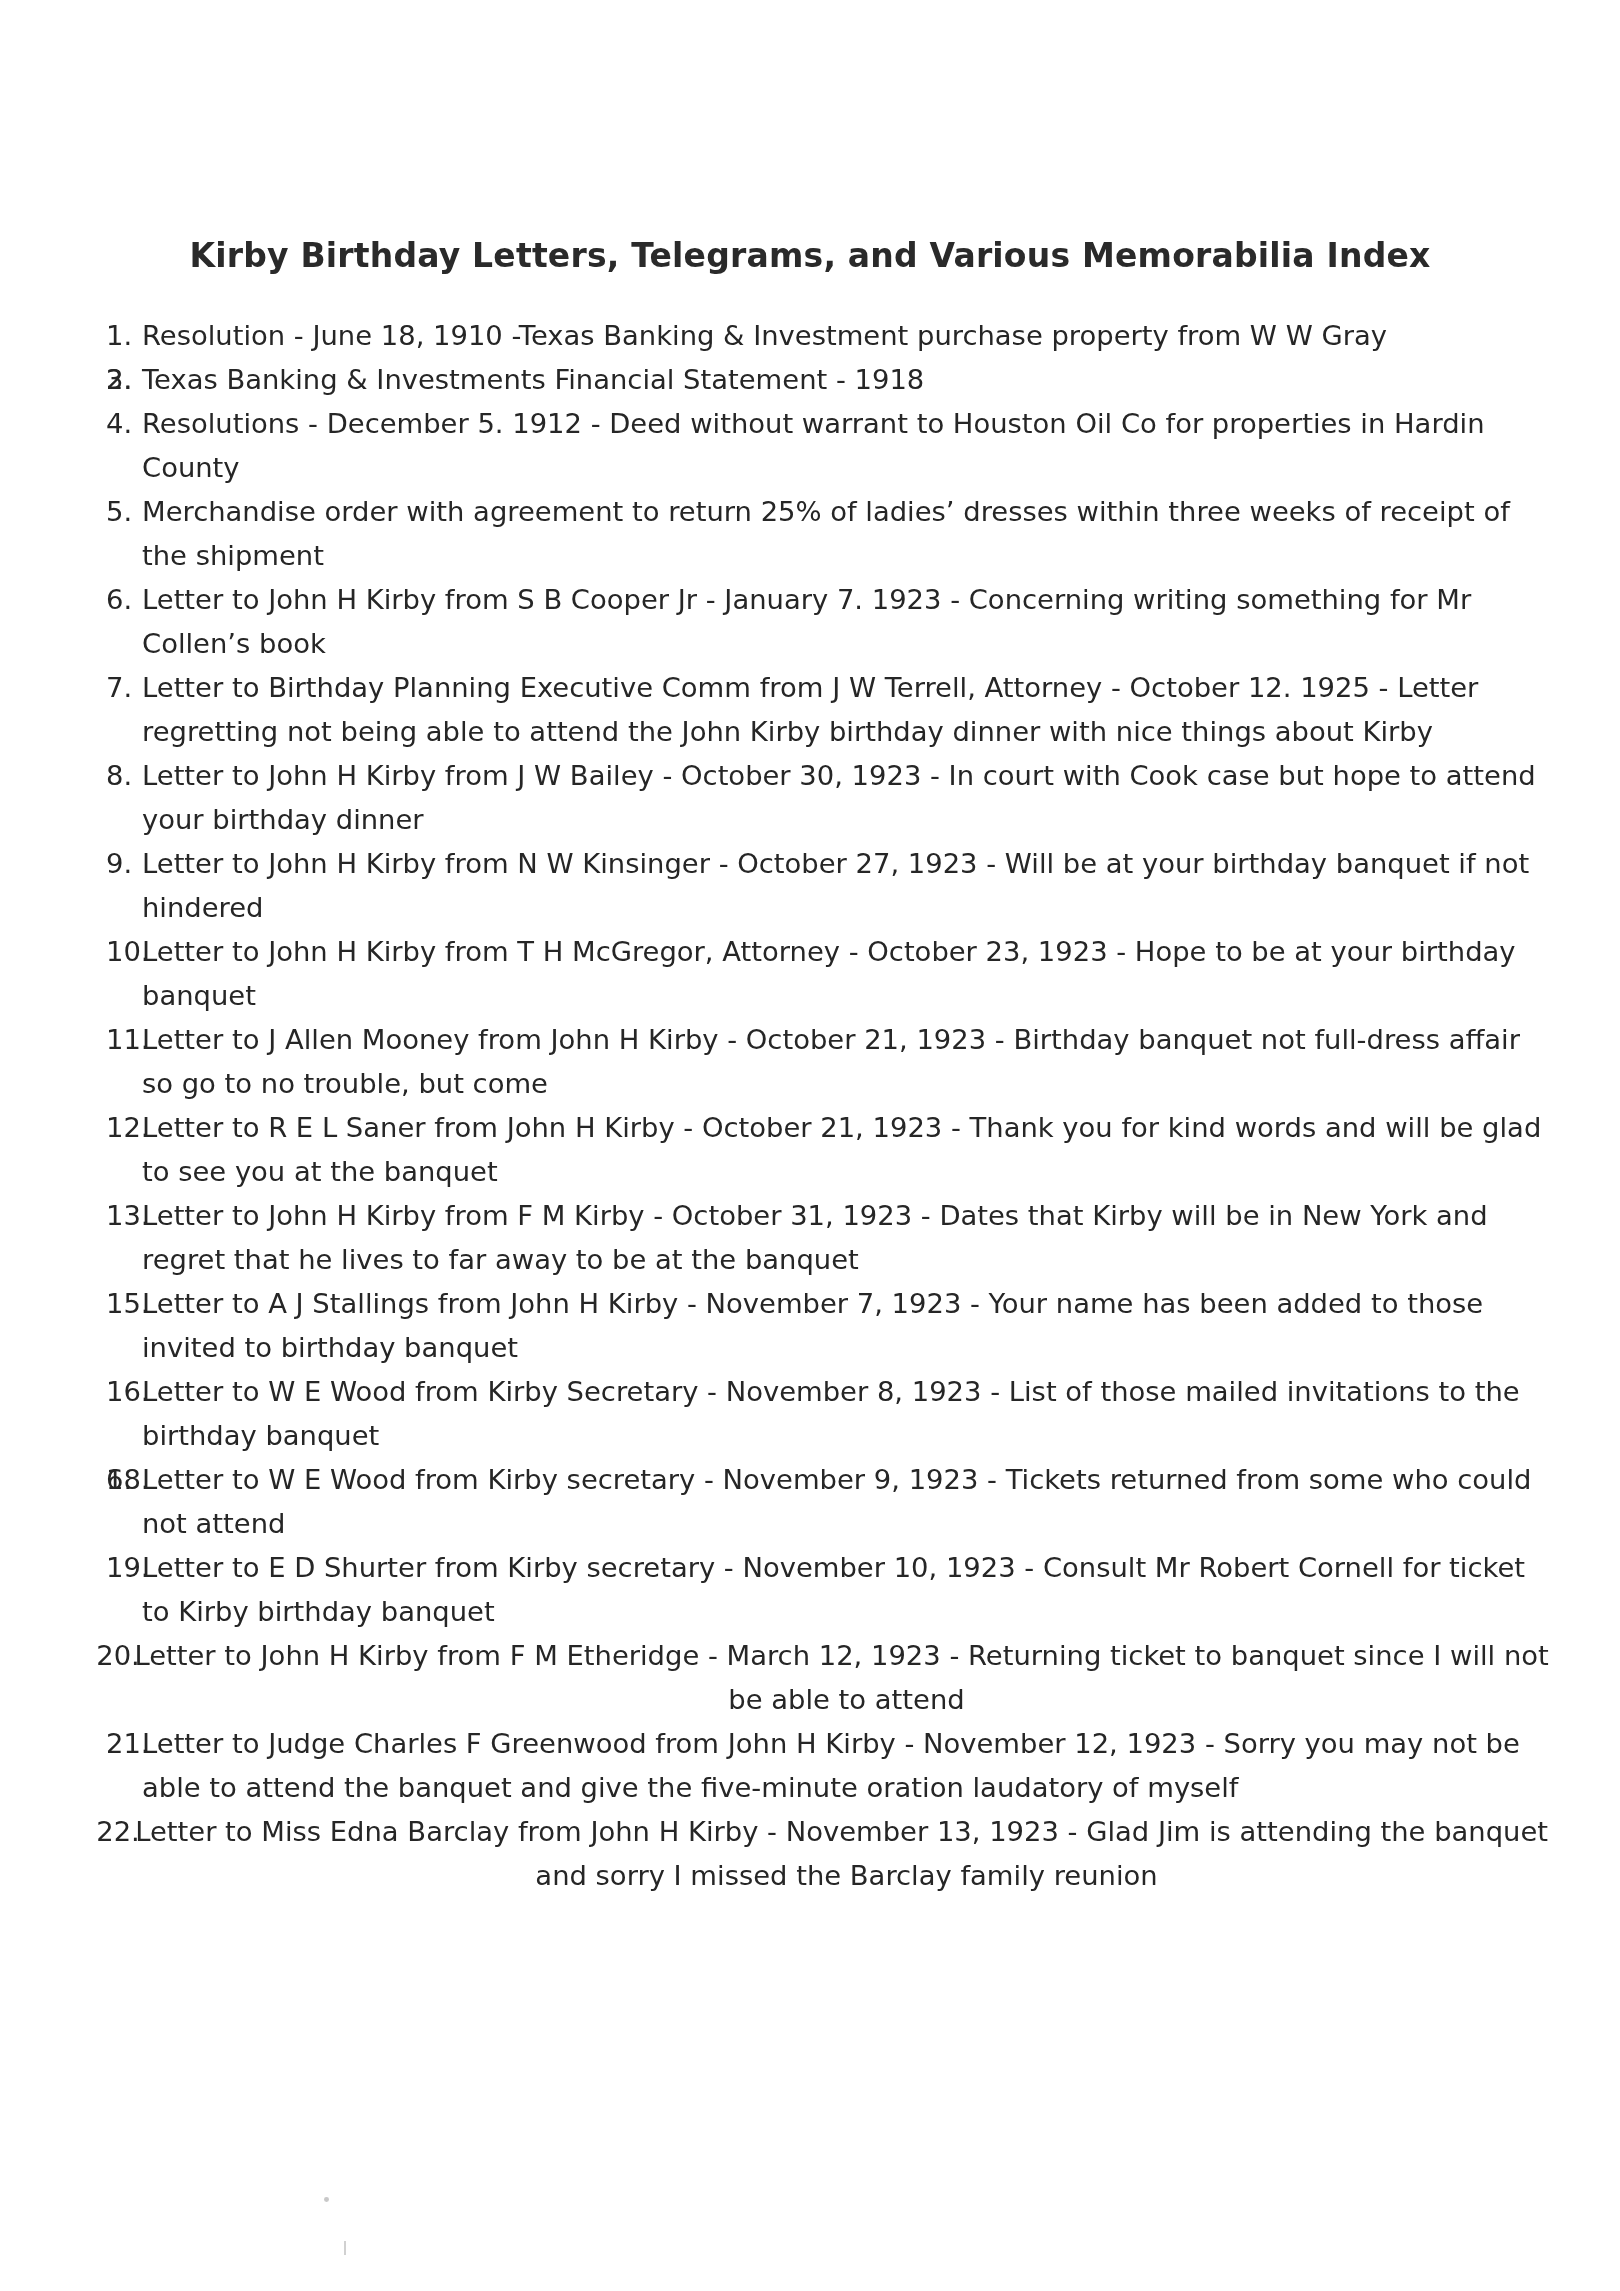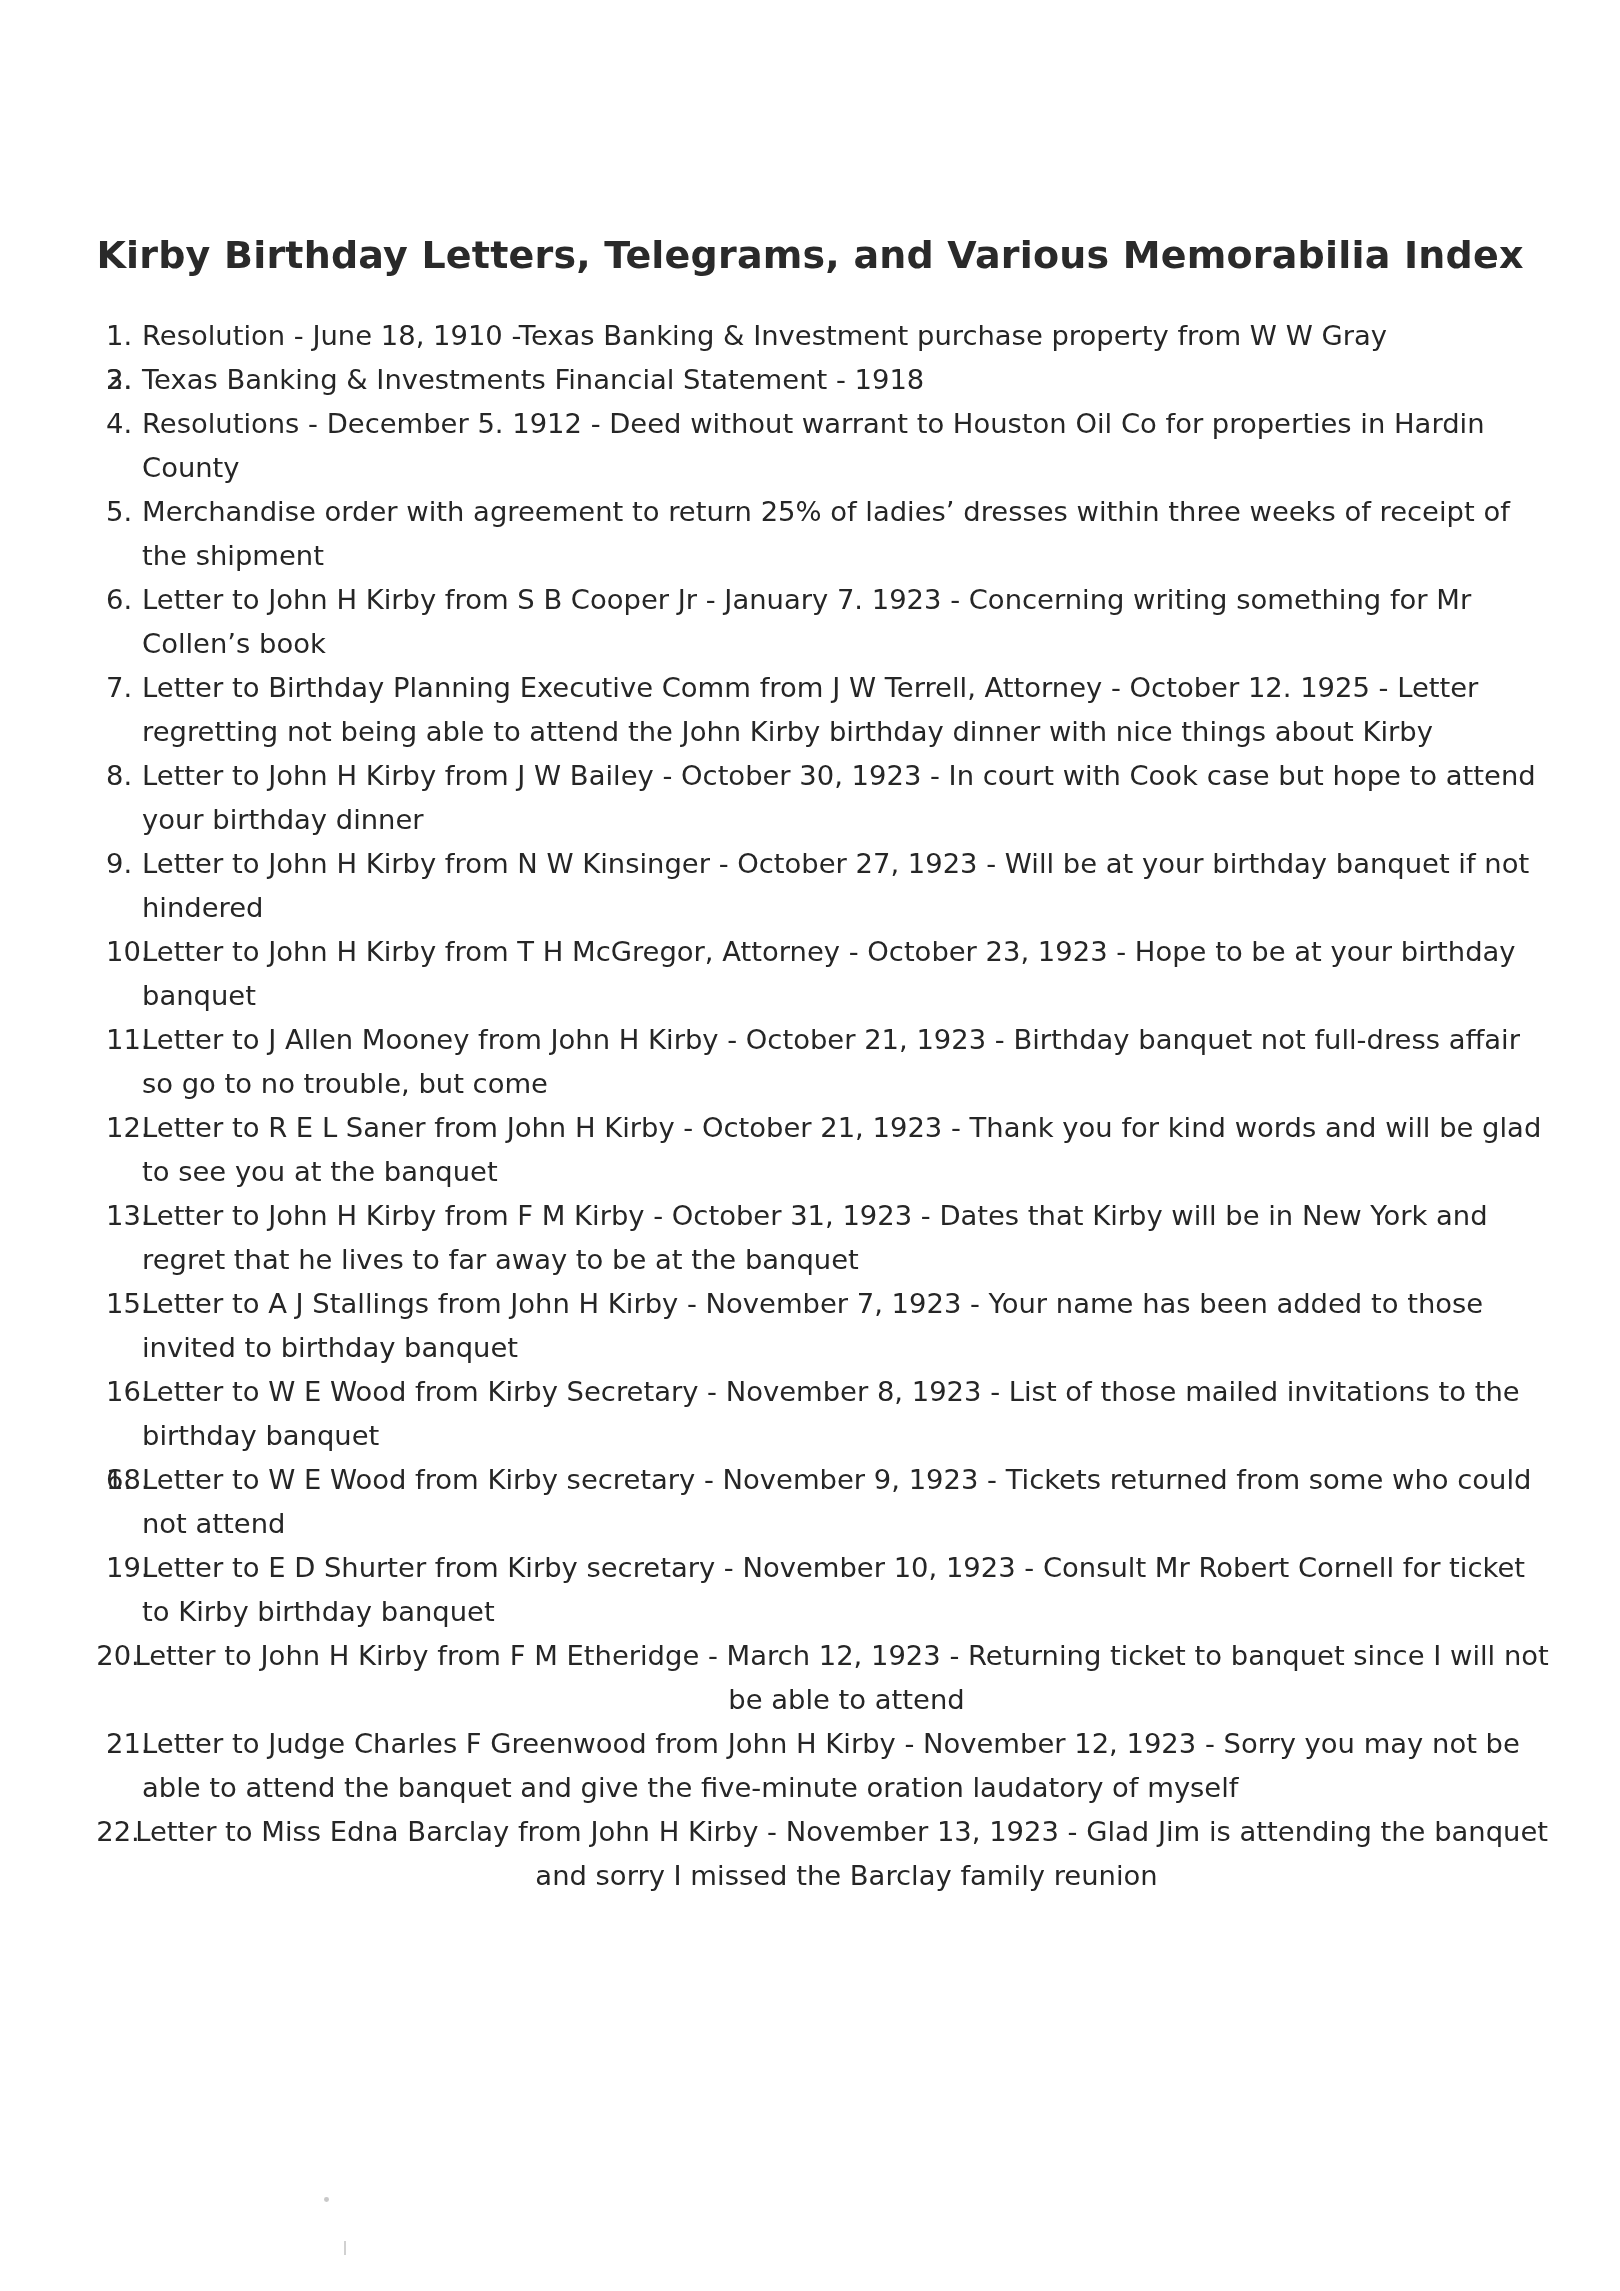--- a/index.html
+++ b/index.html
@@ -15,21 +15,21 @@
     background: #ffffff;
     box-sizing: border-box;
     overflow: hidden;
     font-family: "DejaVu Sans", sans-serif;
     color: #262626;
   }
   .title {
     margin: 0;
     padding: 238px 59px 0 59px;
     text-align: center;
-    font-size: 38px;
+    font-size: 33px;
     line-height: 35px;
     font-weight: bold;
     letter-spacing: 0.2px;
     color: #2a2a2a;
   }
   .list {
     list-style: none;
     margin: 41px 0 0 0;
     padding: 0 69px 0 142px;
     font-size: 27.4px;

